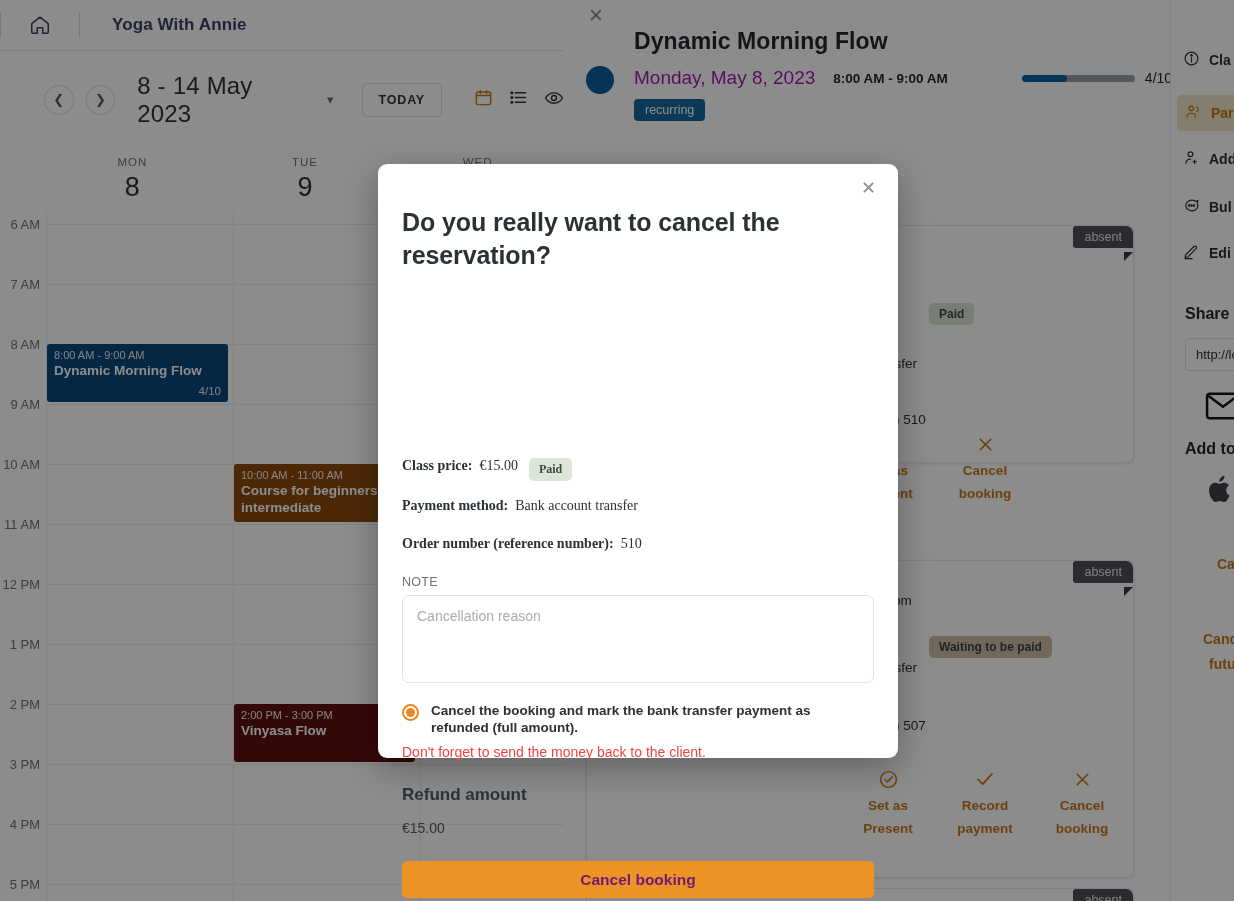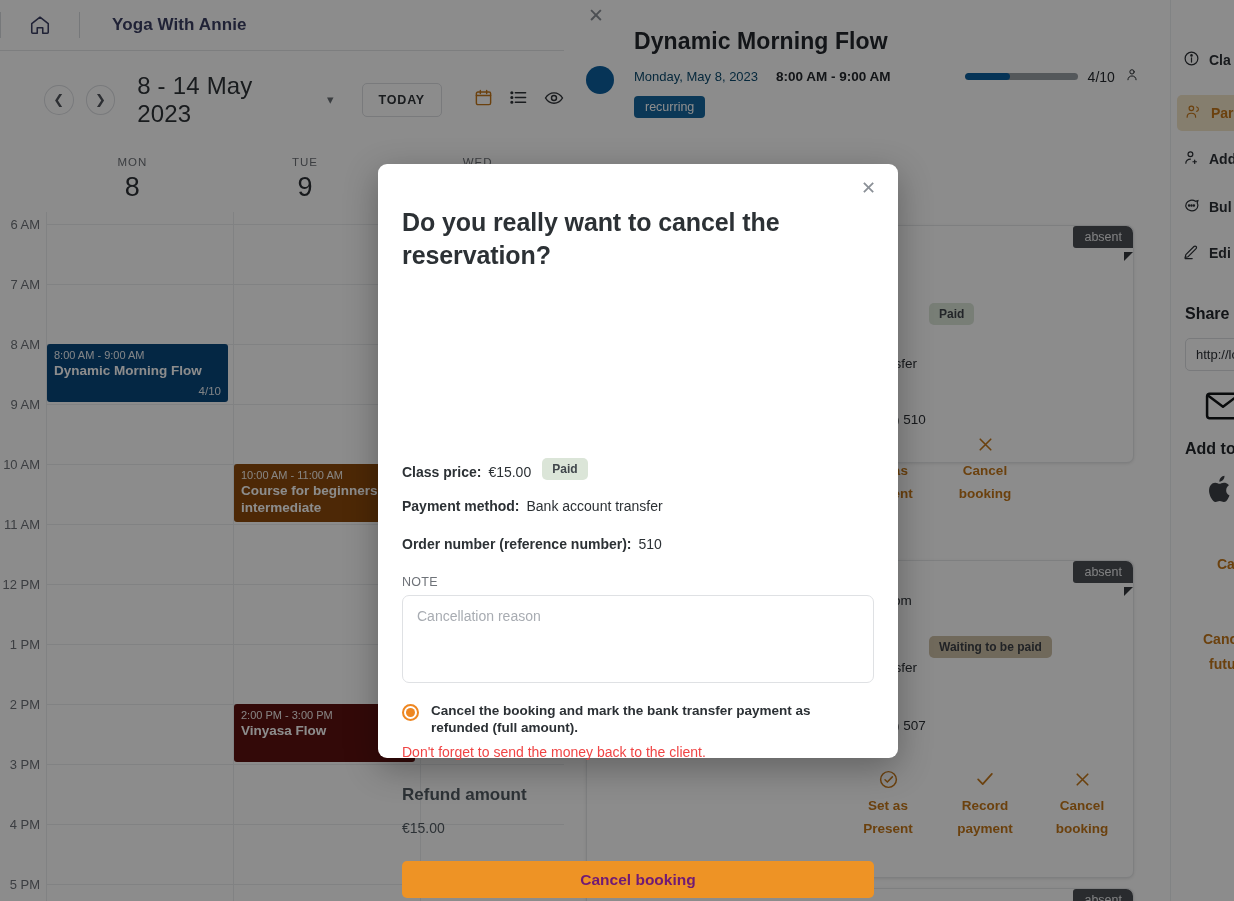--- a/index.html
+++ b/index.html
@@ -95,21 +95,21 @@
   }
   .detail-head { position: absolute; left: 22px; top: 28px; width: 620px; }
   .dot {
     position: absolute; left: 0; top: 38px; width: 28px; height: 28px;
     border-radius: 50%; background: #0b5f9e;
   }
   .d-title {
     margin-left: 48px; font-size: 23px; font-weight: 700; color: #23272c; letter-spacing: .1px;
   }
   .d-meta { margin-left: 48px; margin-top: 12px; display: flex; align-items: center; gap: 18px; }
-  .d-date { font-size: 13px; color: #0c4a6e; }
+  .d-date { font-size: 19px; color: #a21caf; }
   .d-time { font-size: 13.5px; color: #23272c; font-weight: 700; }
   .d-prog { display: flex; align-items: center; gap: 10px; margin-left: 56px; }
   .bar { width: 113px; height: 7px; border-radius: 4px; background: #9aa0a6; overflow: hidden; }
   .bar > i { display: block; height: 100%; background: #0b5f9e; border-radius: 4px; }
   .d-count { font-size: 14px; color: #25292e; }
   .chip-rec {
     margin-left: 48px; margin-top: 10px; display: inline-block;
     background: #15679f; color: #fff; font-size: 12.5px;
     padding: 4px 11px; border-radius: 4px;
   }
@@ -176,21 +176,21 @@
     padding: 0 24px;
   }
   .m-close {
     position: absolute; right: 22px; top: 15px; font-size: 18px; color: #8b9097; cursor: pointer;
     line-height: 1;
   }
   .m-title {
     position: absolute; left: 24px; top: 42px; width: 452px;
     font-size: 25px; font-weight: 700; color: #2c3135; line-height: 1.30; letter-spacing: -.1px;
   }
-  .m-row { position: absolute; left: 24px; font-size: 14px; color: #2c3135; display: flex; align-items: flex-end; gap: 7px; }
+  .m-row { position: absolute; left: 24px; font-size: 14px; color: #2c3135; display: flex; align-items: flex-start; gap: 7px; font-family: Liberation Serif, serif; }
   .m-row b { font-weight: 700; }
   .m-paid {
     background: #dbe5d8; color: #40464b; font-size: 12px; font-weight: 700;
     padding: 4px 10px; border-radius: 5px; margin-left: 4px;
   }
   .m-notelbl {
     position: absolute; left: 24px; top: 411px; font-size: 12.5px; color: #6e7278; letter-spacing: .3px;
   }
   .m-ta {
     position: absolute; left: 24px; top: 431px; width: 472px; height: 88px;

